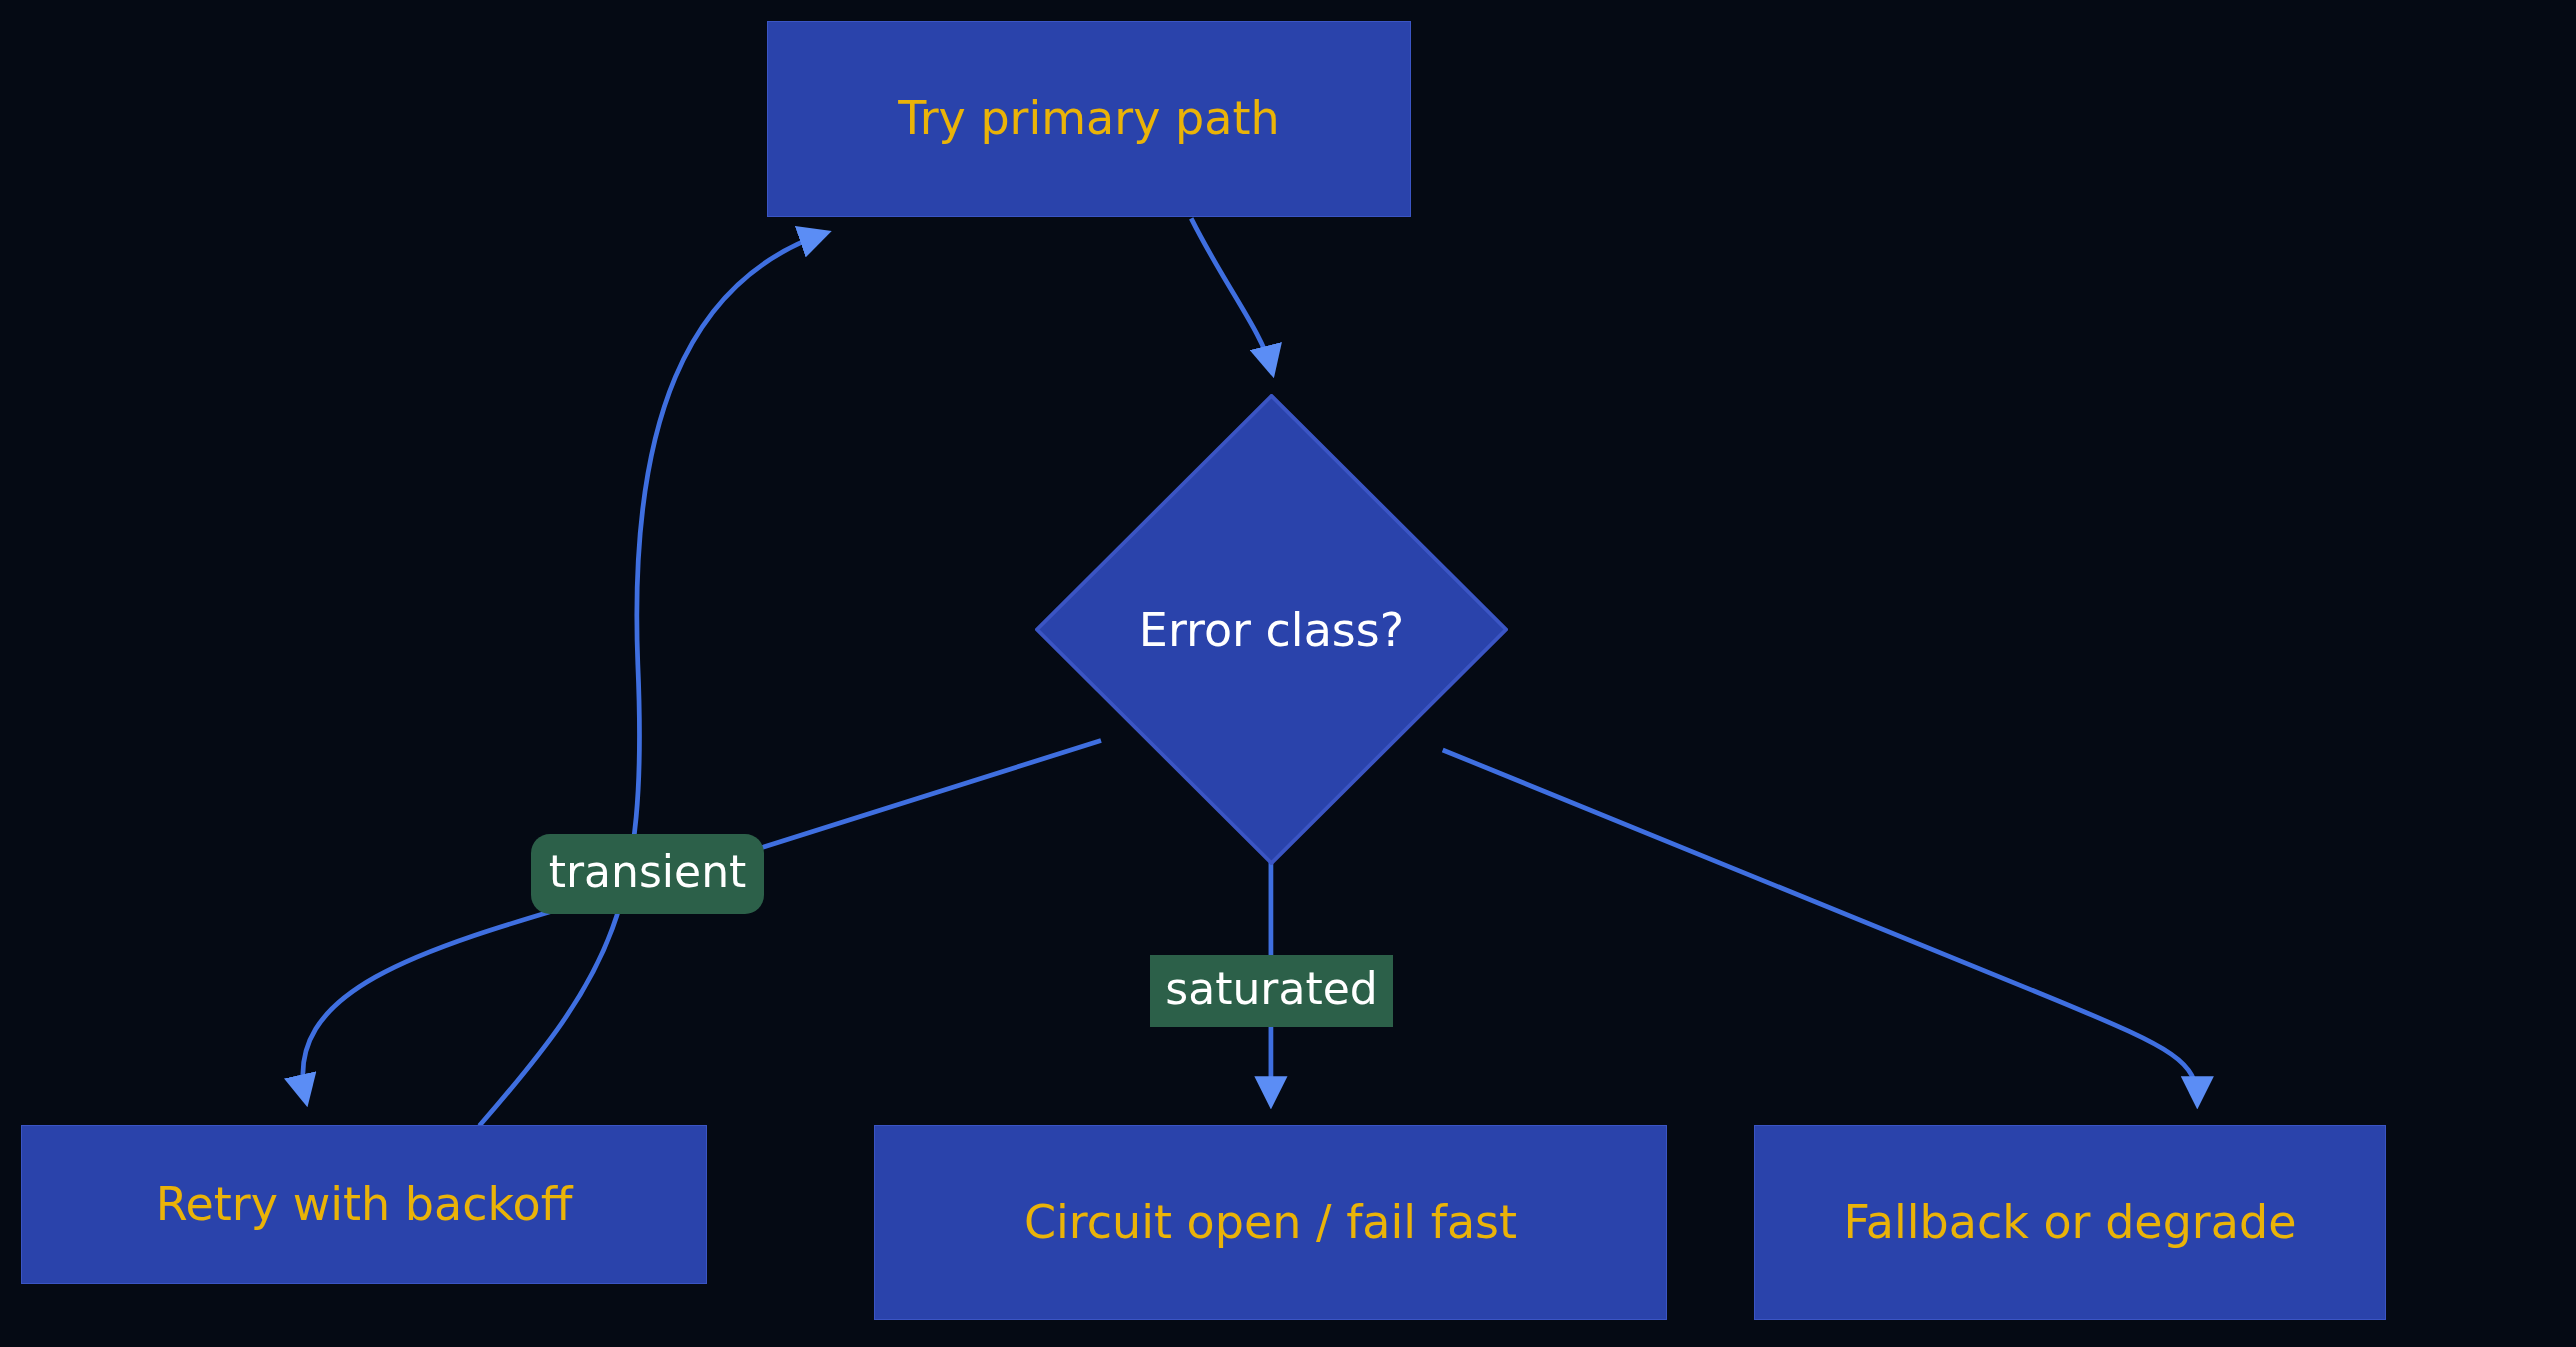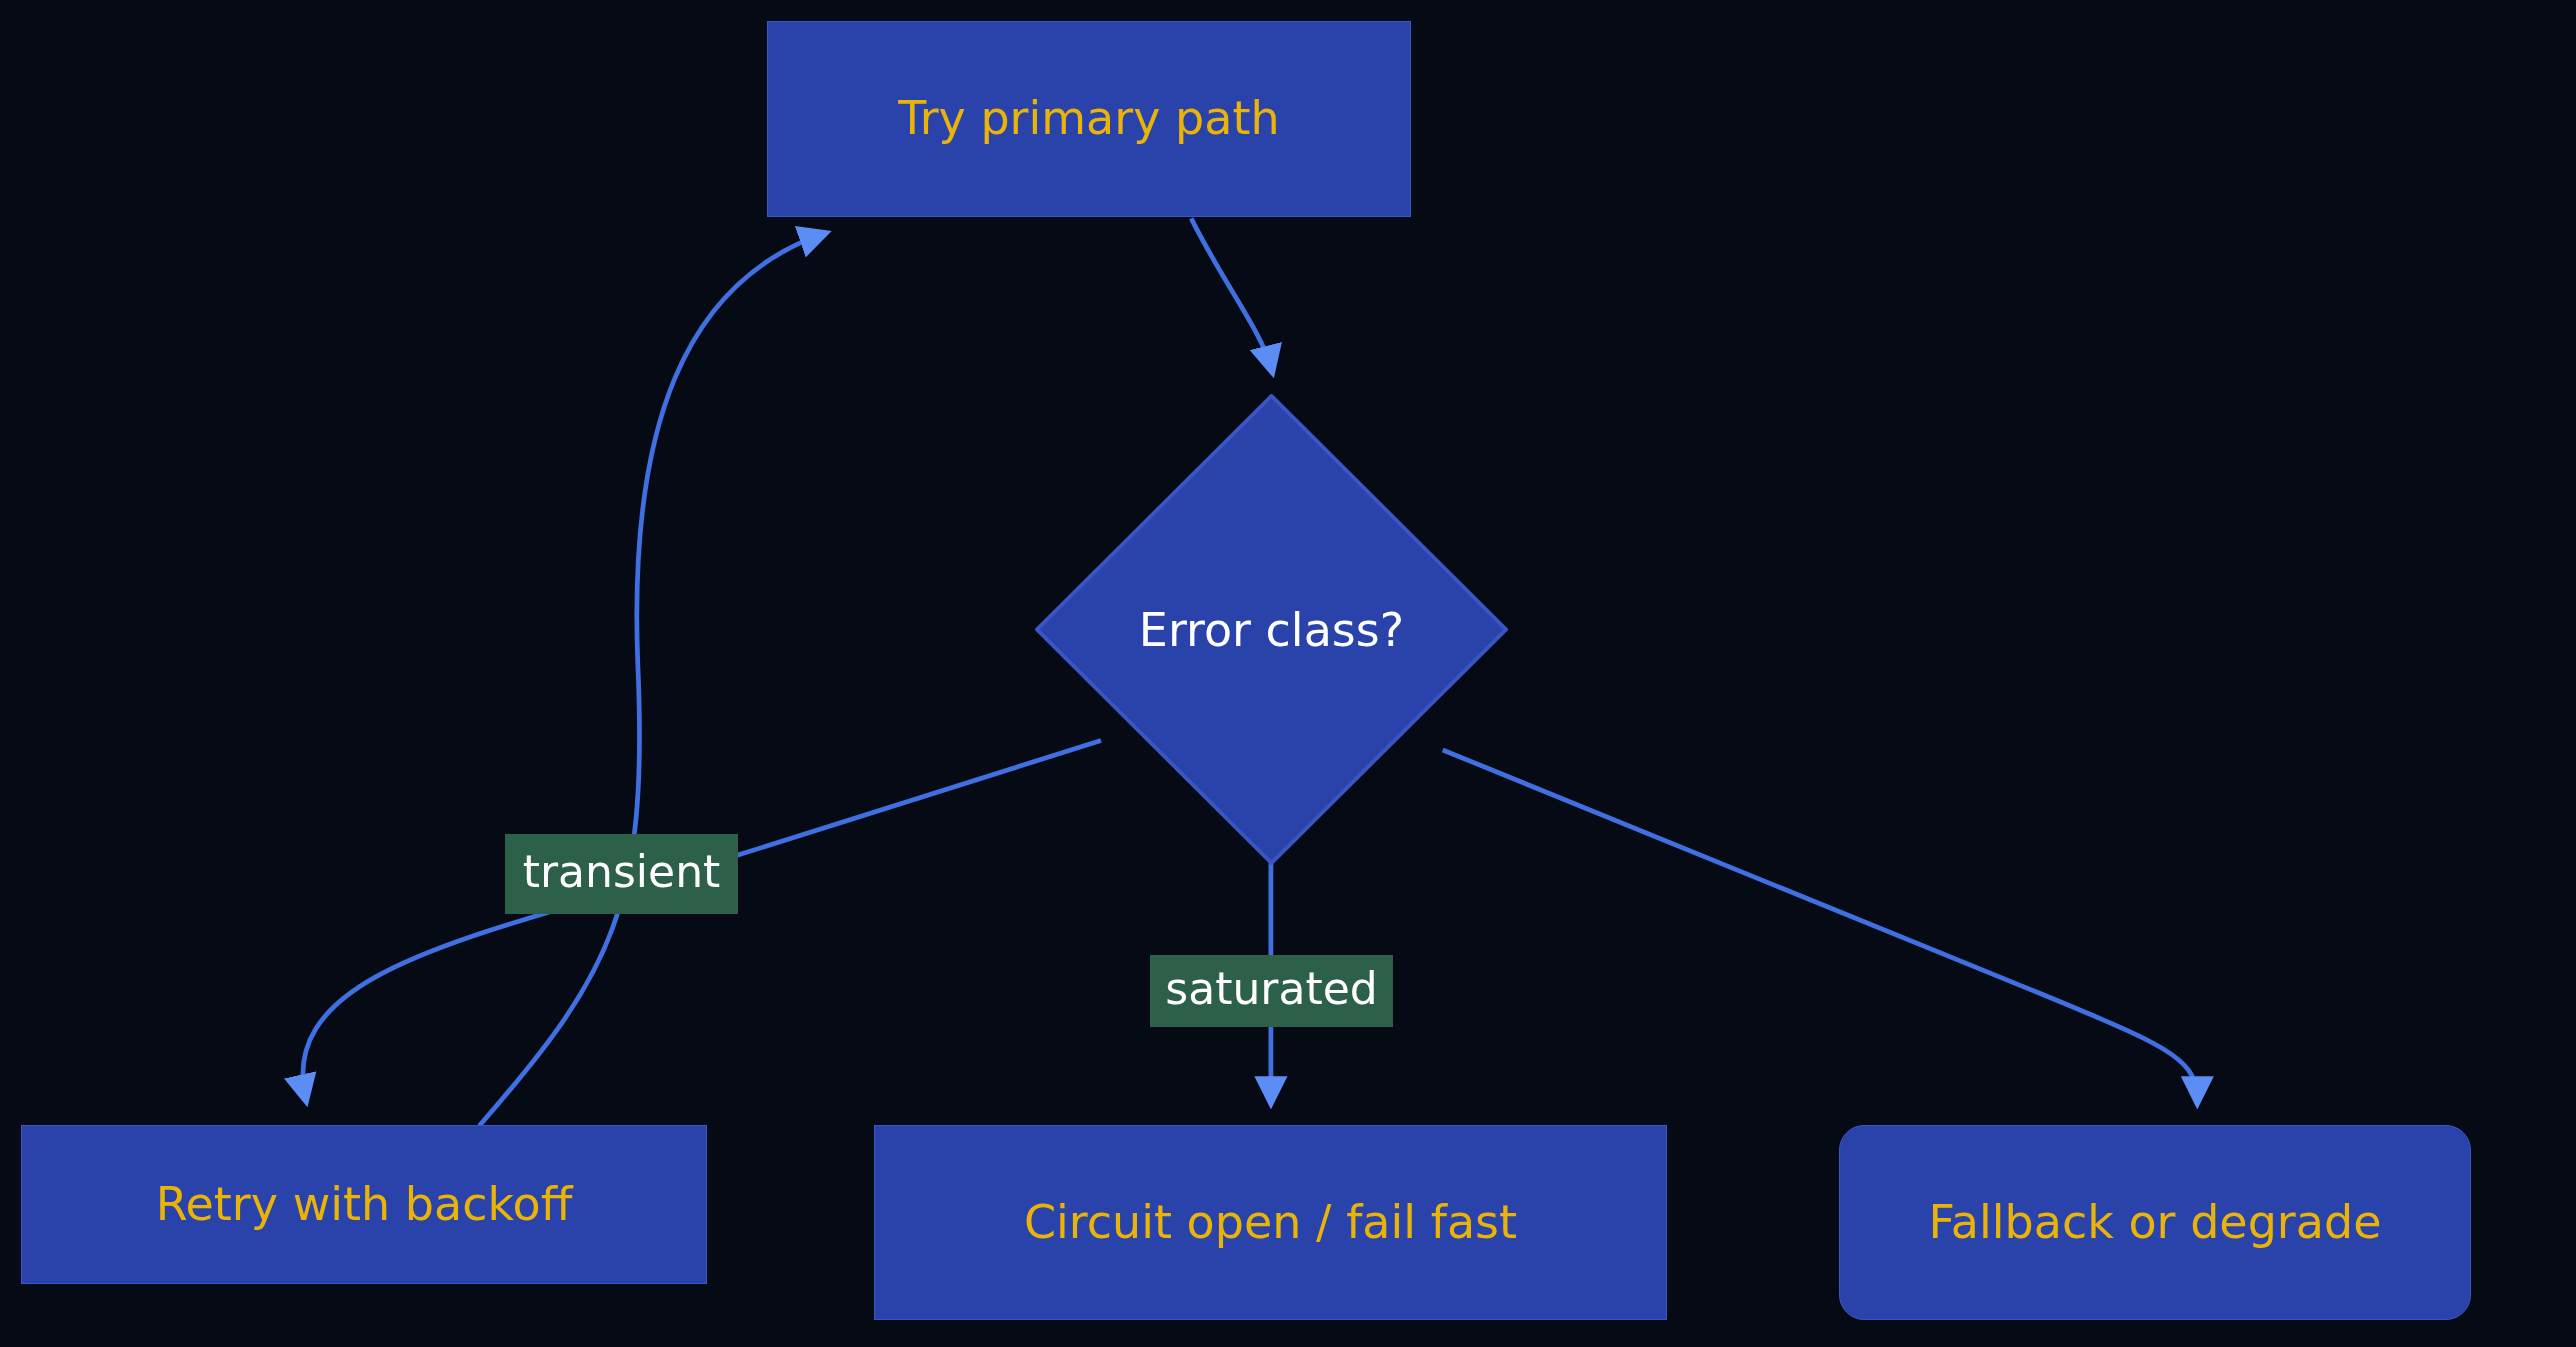--- a/index.html
+++ b/index.html
@@ -106,25 +106,25 @@
   </div>
 
   <div class="node node-rect" style="left:21px; top:1125px; width:686px; height:159px;">
     <span>Retry with backoff</span>
   </div>
 
   <div class="node node-rect" style="left:874px; top:1125px; width:793px; height:195px;">
     <span>Circuit open / fail fast</span>
   </div>
 
-  <div class="node node-rect" style="left:1839px; top:1125px; width:632px; height:195px;border-radius:25px;">
+  <div class="node node-rect" style="left:1754px; top:1125px; width:632px; height:195px;">
     <span>Fallback or degrade</span>
   </div>
 
-  <div class="edge-label" style="left:505px; top:834px; width:233px; height:80px;">
+  <div class="edge-label" style="left:531px; top:834px; width:233px; height:80px;border-radius:19px;">
     <span>transient</span>
   </div>
 
   <div class="edge-label" style="left:1150px; top:955px; width:243px; height:72px;">
     <span>saturated</span>
   </div>
 
 
 </div>
 

